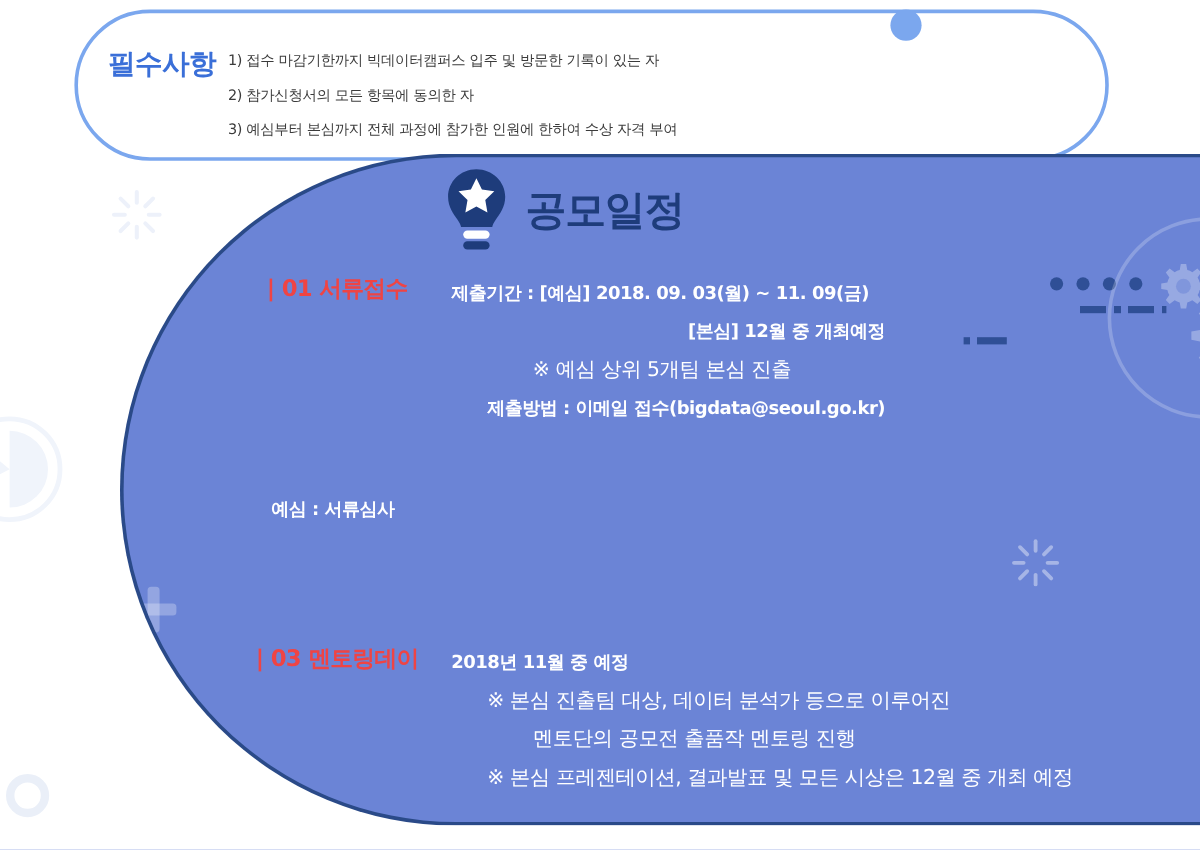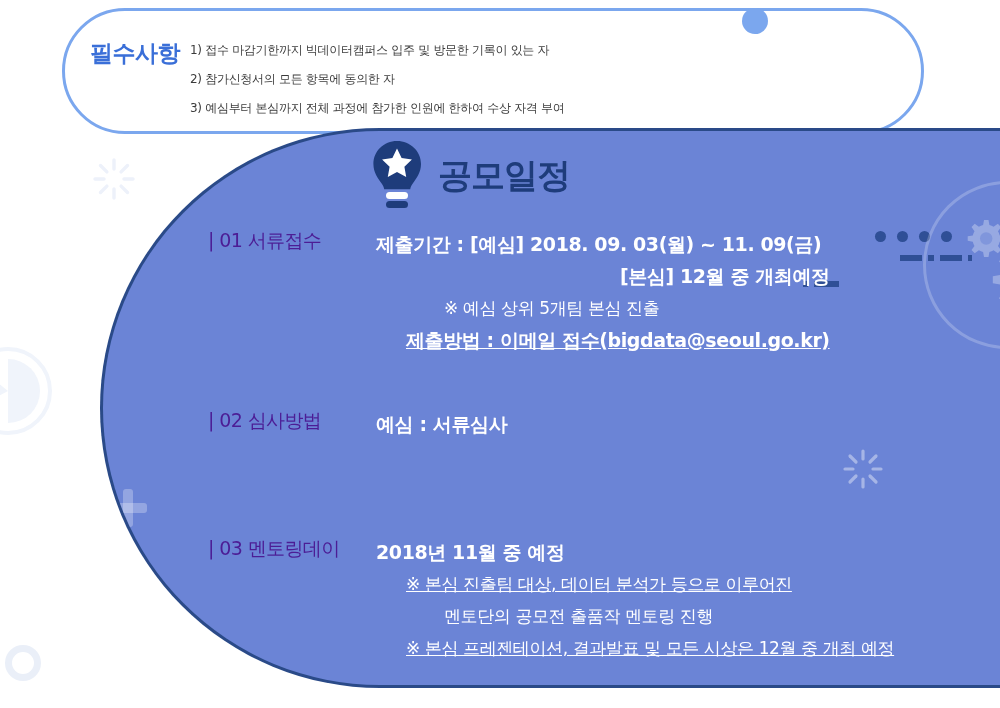--- a/index.html
+++ b/index.html
@@ -183,40 +183,40 @@
     white-space: nowrap;
   }
 
   
   .rows { position: absolute; left: 0; top: 0; width: 1000px; }
 
   .row { position: absolute; display: flex; }
 
   .row-label {
     width: 170px;
-    text-align: left;
+    text-align: center;
     font-size: 19px;
-    font-weight: normal;
-    color: #4c1d95;
+    font-weight: bold;
+    color: #ef4444;
     letter-spacing: -0.6px;
     white-space: nowrap;
     padding-right: 4px;
   }
   .row-body { margin-left: 18px; }
   .row-body .line {
-    font-size: 19px;
+    font-size: 15px;
     color: #ffffff;
     line-height: 32px;
     letter-spacing: -0.4px;
     white-space: nowrap;
   }
   .line.bold { font-weight: bold; }
   .line.small { font-size: 17px; }
   .line.ind1 { padding-left: 44px; text-align: right; }
-  .line.ind2 { padding-left: 30px; text-decoration: underline; }
+  .line.ind2 { padding-left: 30px; }
   .line.ind3 { padding-left: 68px; }
 
   #row1 { left: 208px; top: 228px; }
   #row2 { left: 208px; top: 408px; }
   #row3 { left: 208px; top: 536px; }
 
   #row1 .row-label, #row2 .row-label, #row3 .row-label { width: 150px; }
 </style>
 </head>
 <body>
@@ -308,21 +308,20 @@
       <div class="row-label">| 01 서류접수</div>
       <div class="row-body">
         <div class="line bold">제출기간 : [예심] 2018. 09. 03(월) ~ 11. 09(금)</div>
         <div class="line bold ind1">[본심] 12월 중 개최예정</div>
         <div class="line small ind3">※ 예심 상위 5개팀 본심 진출</div>
         <div class="line bold ind2">제출방법 : 이메일 접수(bigdata@seoul.go.kr)</div>
       </div>
     </div>
 
     <div class="row" id="row2">
-      <div class="row-label">| 02 심사방법</div>
       <div class="row-body">
         <div class="line bold">예심 : 서류심사</div>
       </div>
     </div>
 
     <div class="row" id="row3">
       <div class="row-label">| 03 멘토링데이</div>
       <div class="row-body">
         <div class="line bold">2018년 11월 중 예정</div>
         <div class="line small ind2">※ 본심 진출팀 대상, 데이터 분석가 등으로 이루어진</div>

